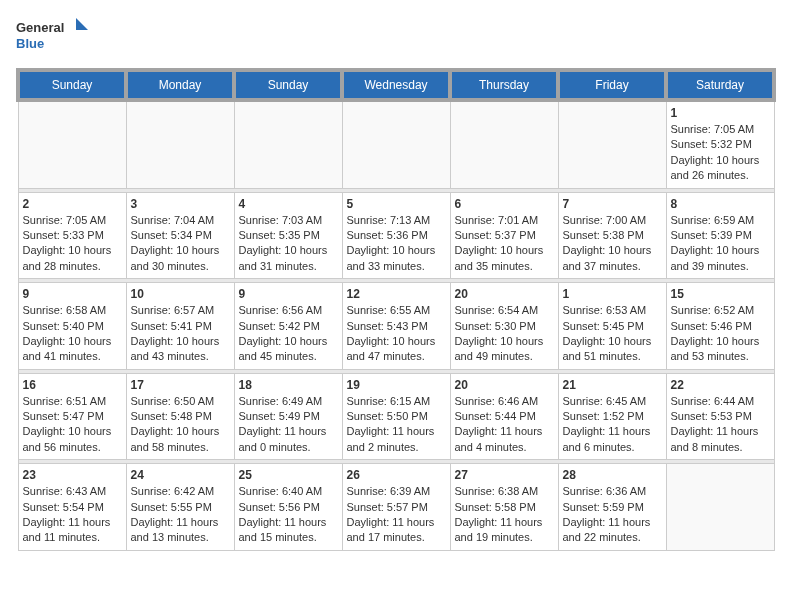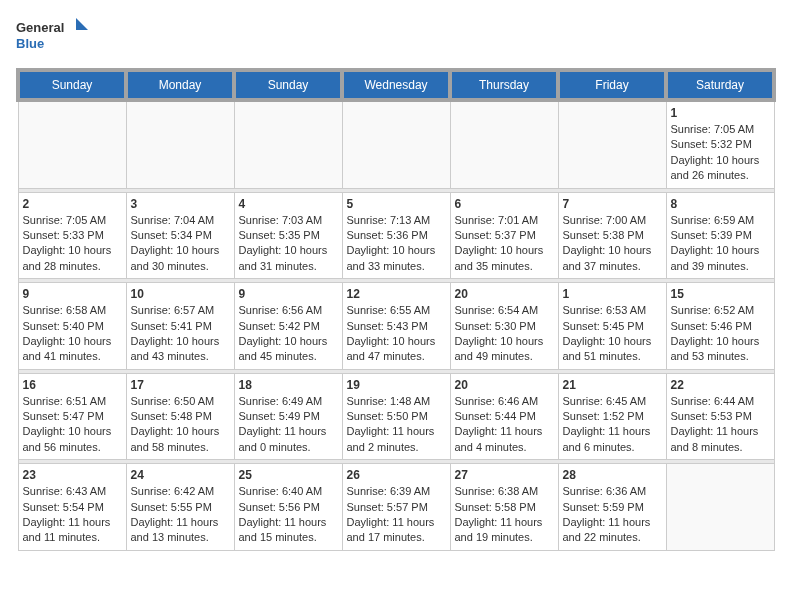--- a/index.html
+++ b/index.html
@@ -233,21 +233,21 @@
 Daylight: 10 hours and 58 minutes.</div>
         </td>
         <td>
           <span class="day-number">18</span>
           <div class="day-info">Sunrise: 6:49 AM
 Sunset: 5:49 PM
 Daylight: 11 hours and 0 minutes.</div>
         </td>
         <td>
           <span class="day-number">19</span>
-          <div class="day-info">Sunrise: 1:48 AM
+          <div class="day-info">Sunrise: 6:15 AM
 Sunset: 5:50 PM
 Daylight: 11 hours and 2 minutes.</div>
         </td>
         <td>
           <span class="day-number">20</span>
           <div class="day-info">Sunrise: 6:46 AM
 Sunset: 5:44 PM
 Daylight: 11 hours and 4 minutes.</div>
         </td>
         <td>

